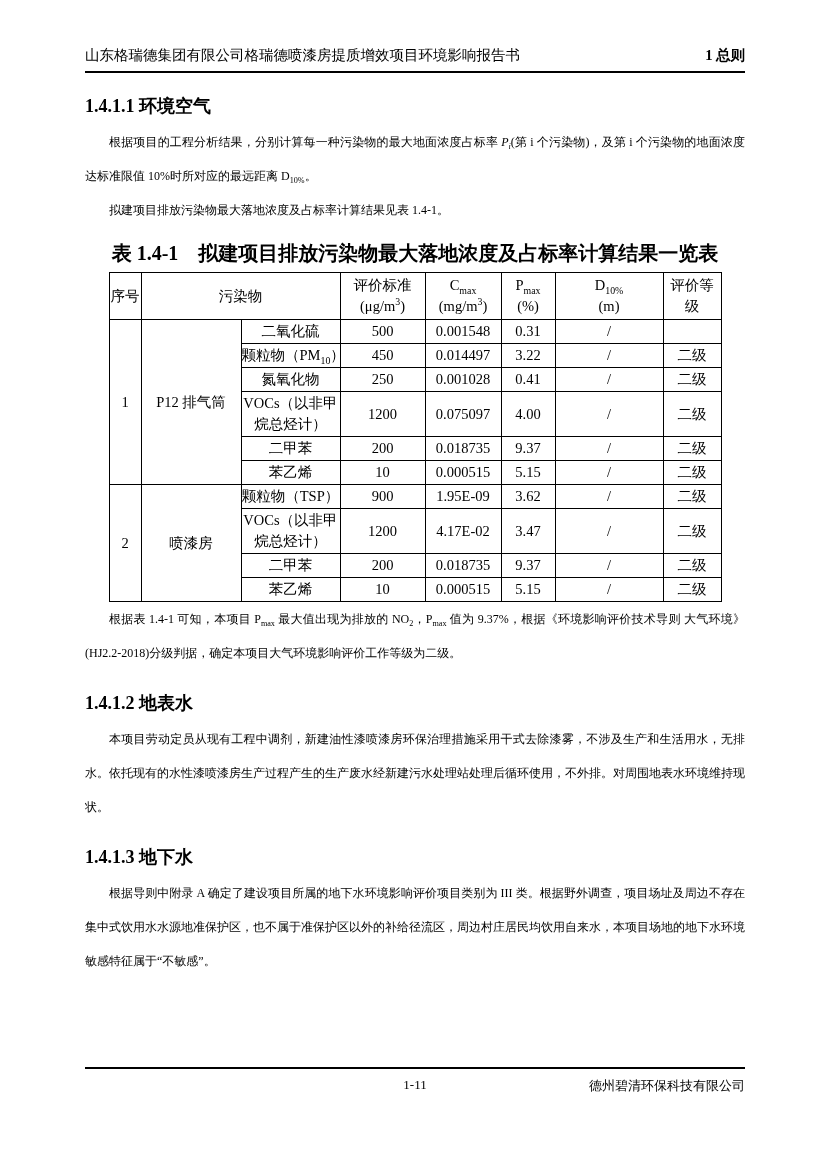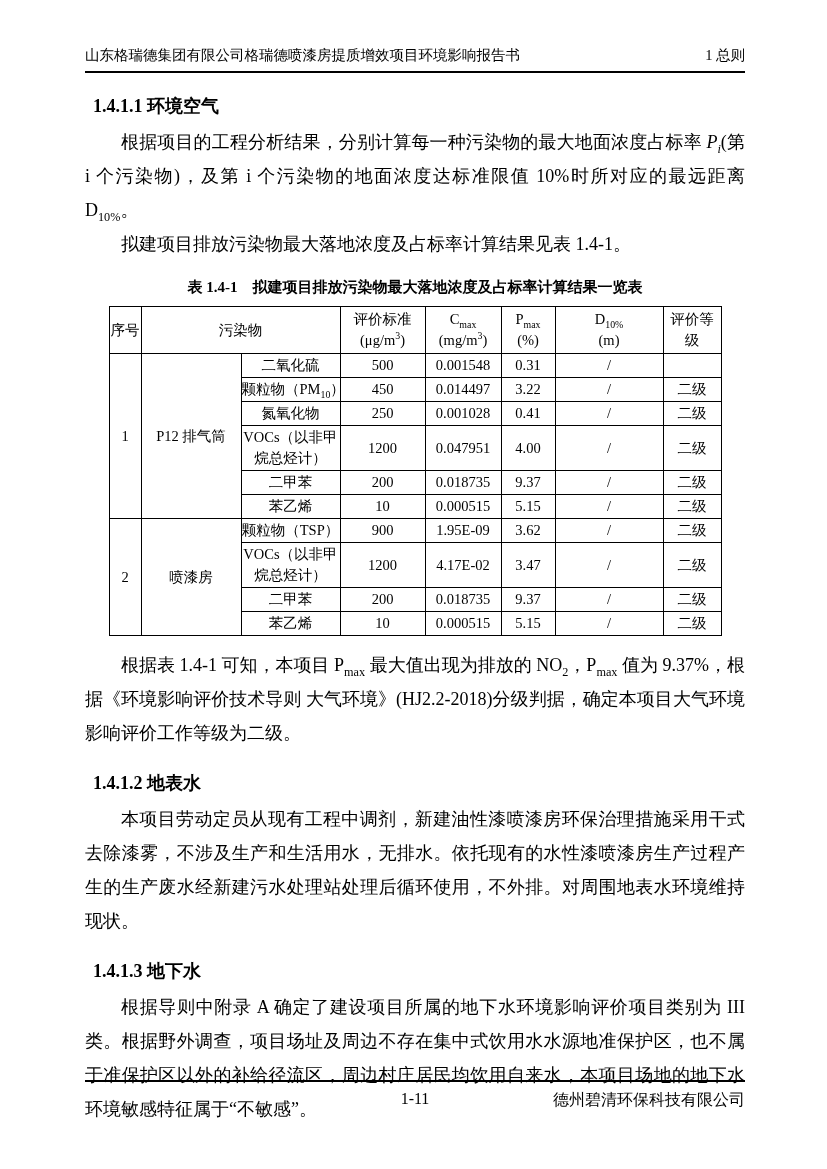--- a/index.html
+++ b/index.html
@@ -4,40 +4,40 @@
 <style>
   html,body{margin:0;padding:0;background:#ffffff;}
   .page{
     width:827px;height:1169px;position:relative;background:#fff;color:#000;
     font-family:"Liberation Serif","DejaVu Serif",serif;
     box-sizing:border-box;padding:46px 82px 0 85px;overflow:hidden;
   }
   
   .hdr{display:flex;justify-content:space-between;align-items:flex-end;
        font-size:14.5px;line-height:18px;padding-bottom:7px;border-bottom:2px solid #000;}
-  .hdr-right{font-weight:normal;}
+  .hdr-right{font-weight:bold;}
   
-  h3.sec{font-size:18px;font-weight:bold;margin:20px 8px 6px;line-height:26px;}
-  p.body{font-size:18px;line-height:34px;margin:0;text-align:justify;text-indent:2em;}
-  p.mt{margin-top:12px;}
+  h3.sec{font-size:18px;font-weight:bold;margin:20px 0 6px;line-height:26px;}
+  p.body{font-size:12px;line-height:34px;margin:0;text-align:justify;text-indent:2em;}
+  p.mt{}
   
-  .tbl-title{text-align:center;font-weight:bold;font-size:15px;margin:14px 0 7px;line-height:24px;}
+  .tbl-title{text-align:center;font-weight:bold;font-size:20px;margin:14px 0 7px;line-height:24px;}
   table.results{border-collapse:collapse;table-layout:fixed;width:612px;margin:0 auto;}
   table.results th,table.results td{
     border:1px solid #000;text-align:center;vertical-align:middle;
     font-size:14.5px;line-height:21px;font-weight:normal;padding:1px 0;
     overflow:visible;
   }
   table.results thead th{height:44px;}
   table.results td{height:21px;}
   td.c-pollutant{white-space:nowrap;}
   sub,sup{font-size:68%;line-height:0;}
   
   .ftr{position:absolute;left:85px;right:82px;bottom:54px;
-       border-top:2px solid #000;padding-top:11px;font-size:16px;height:22px;}
+       border-top:2px solid #000;padding-top:24px;font-size:13px;height:22px;}
   .ftr .pgnum{position:absolute;left:0;right:0;top:8px;text-align:center;}
   .ftr .company{position:absolute;right:0;top:8px;}
 </style>
 </head>
 <body>
 
 <div class="page">
 
   <div class="hdr">
     <span>山东格瑞德集团有限公司格瑞德喷漆房提质增效项目环境影响报告书</span>
@@ -114,21 +114,21 @@
           <td class="c-pollutant"><span>氮氧化物</span></td>
           <td class="">250</td>
           <td class="">0.001028</td>
           <td class="">0.41</td>
           <td class="">/</td>
           <td class="">二级</td>
         </tr>
         <tr>
           <td class="c-pollutant"><span>VOCs（以非甲</span><br><span>烷总烃计）</span></td>
           <td class="">1200</td>
-          <td class="">0.047951</td>
+          <td class="">0.075097</td>
           <td class="">4.00</td>
           <td class="">/</td>
           <td class="">二级</td>
         </tr>
         <tr>
           <td class="c-pollutant"><span>二甲苯</span></td>
           <td class="">200</td>
           <td class="">0.018735</td>
           <td class="">9.37</td>
           <td class="">/</td>

